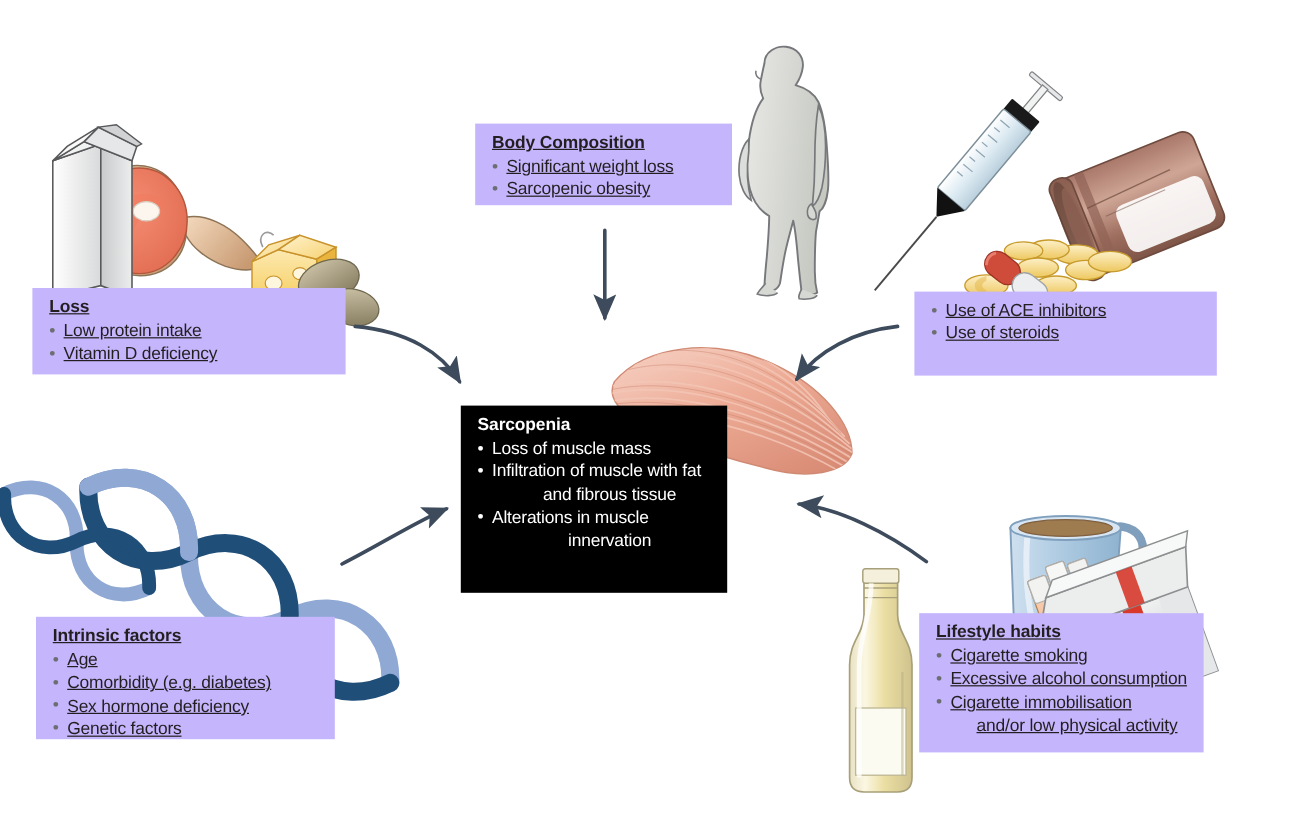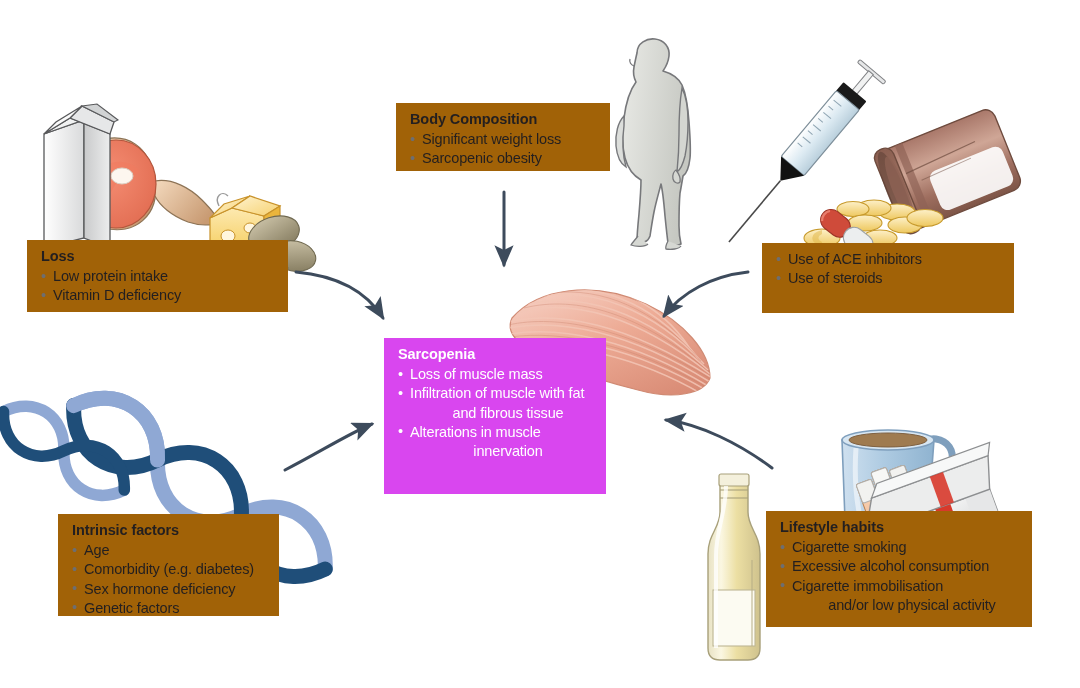--- a/index.html
+++ b/index.html
@@ -6,38 +6,38 @@
   body{width:1080px;height:688px;position:relative;overflow:hidden;
        font-family:"Liberation Sans","DejaVu Sans",sans-serif;}
   #canvas{position:absolute;inset:0;width:1080px;height:688px;}
 
   .art{position:absolute;}
   .art svg{display:block;overflow:visible;}
 
   .arrows{position:absolute;left:0;top:0;width:1080px;height:688px;pointer-events:none;}
 
   .box{position:absolute;box-sizing:border-box;}
-  .box.light{background:#a16207;color:#231f20;}
-  .box.dark{background:#d946ef;color:#ffffff;}
+  .box.light{background:#c4b5fd;color:#231f20;text-decoration:underline;}
+  .box.dark{background:#000000;color:#ffffff;}
 
   .box .title{font-weight:bold;font-size:14.5px;line-height:1.32;margin:0 0 1px 0;letter-spacing:-0.1px;}
   .box ul{list-style:none;margin:0;padding:0;}
   .box li{font-size:14.5px;line-height:1.33;position:relative;padding-left:12px;letter-spacing:-0.15px;}
   .box li::before{content:"\2022";position:absolute;left:0;top:-0.5px;}
   .box.light li::before{color:#6d6e71;}
   .box.dark li::before{color:#ffffff;}
   .box li.cont{padding-left:12px;text-align:center;}
   .box li.cont::before{content:"";}
 
   
   #box-diet{left:27px;top:240px;width:261px;height:72px;padding:7px 0 0 14px;}
   #box-bodycomp{left:396px;top:103px;width:214px;height:68px;padding:7px 0 0 14px;}
   #box-pharma{left:762px;top:243px;width:252px;height:70px;padding:7px 0 0 14px;}
-  #box-intrinsic{left:30px;top:514px;width:221px;height:102px;padding:7px 0 0 14px;margin-left:28px;}
-  #box-lifestyle{left:766px;top:511px;width:266px;height:116px;padding:7px 0 0 14px;}
+  #box-intrinsic{left:30px;top:514px;width:249px;height:102px;padding:7px 0 0 14px;}
+  #box-lifestyle{left:766px;top:511px;width:237px;height:116px;padding:7px 0 0 14px;}
   #box-sarcopenia{left:384px;top:338px;width:222px;height:156px;padding:7px 0 0 14px;}
   #box-sarcopenia .title{font-size:14.5px;}
 </style>
 </head>
 <body>
 
 <div id="canvas">
 
   <div class="art" id="art-diet" style="left:22px;top:96px;">
     <svg width="290" height="160" viewBox="0 0 290 160">

